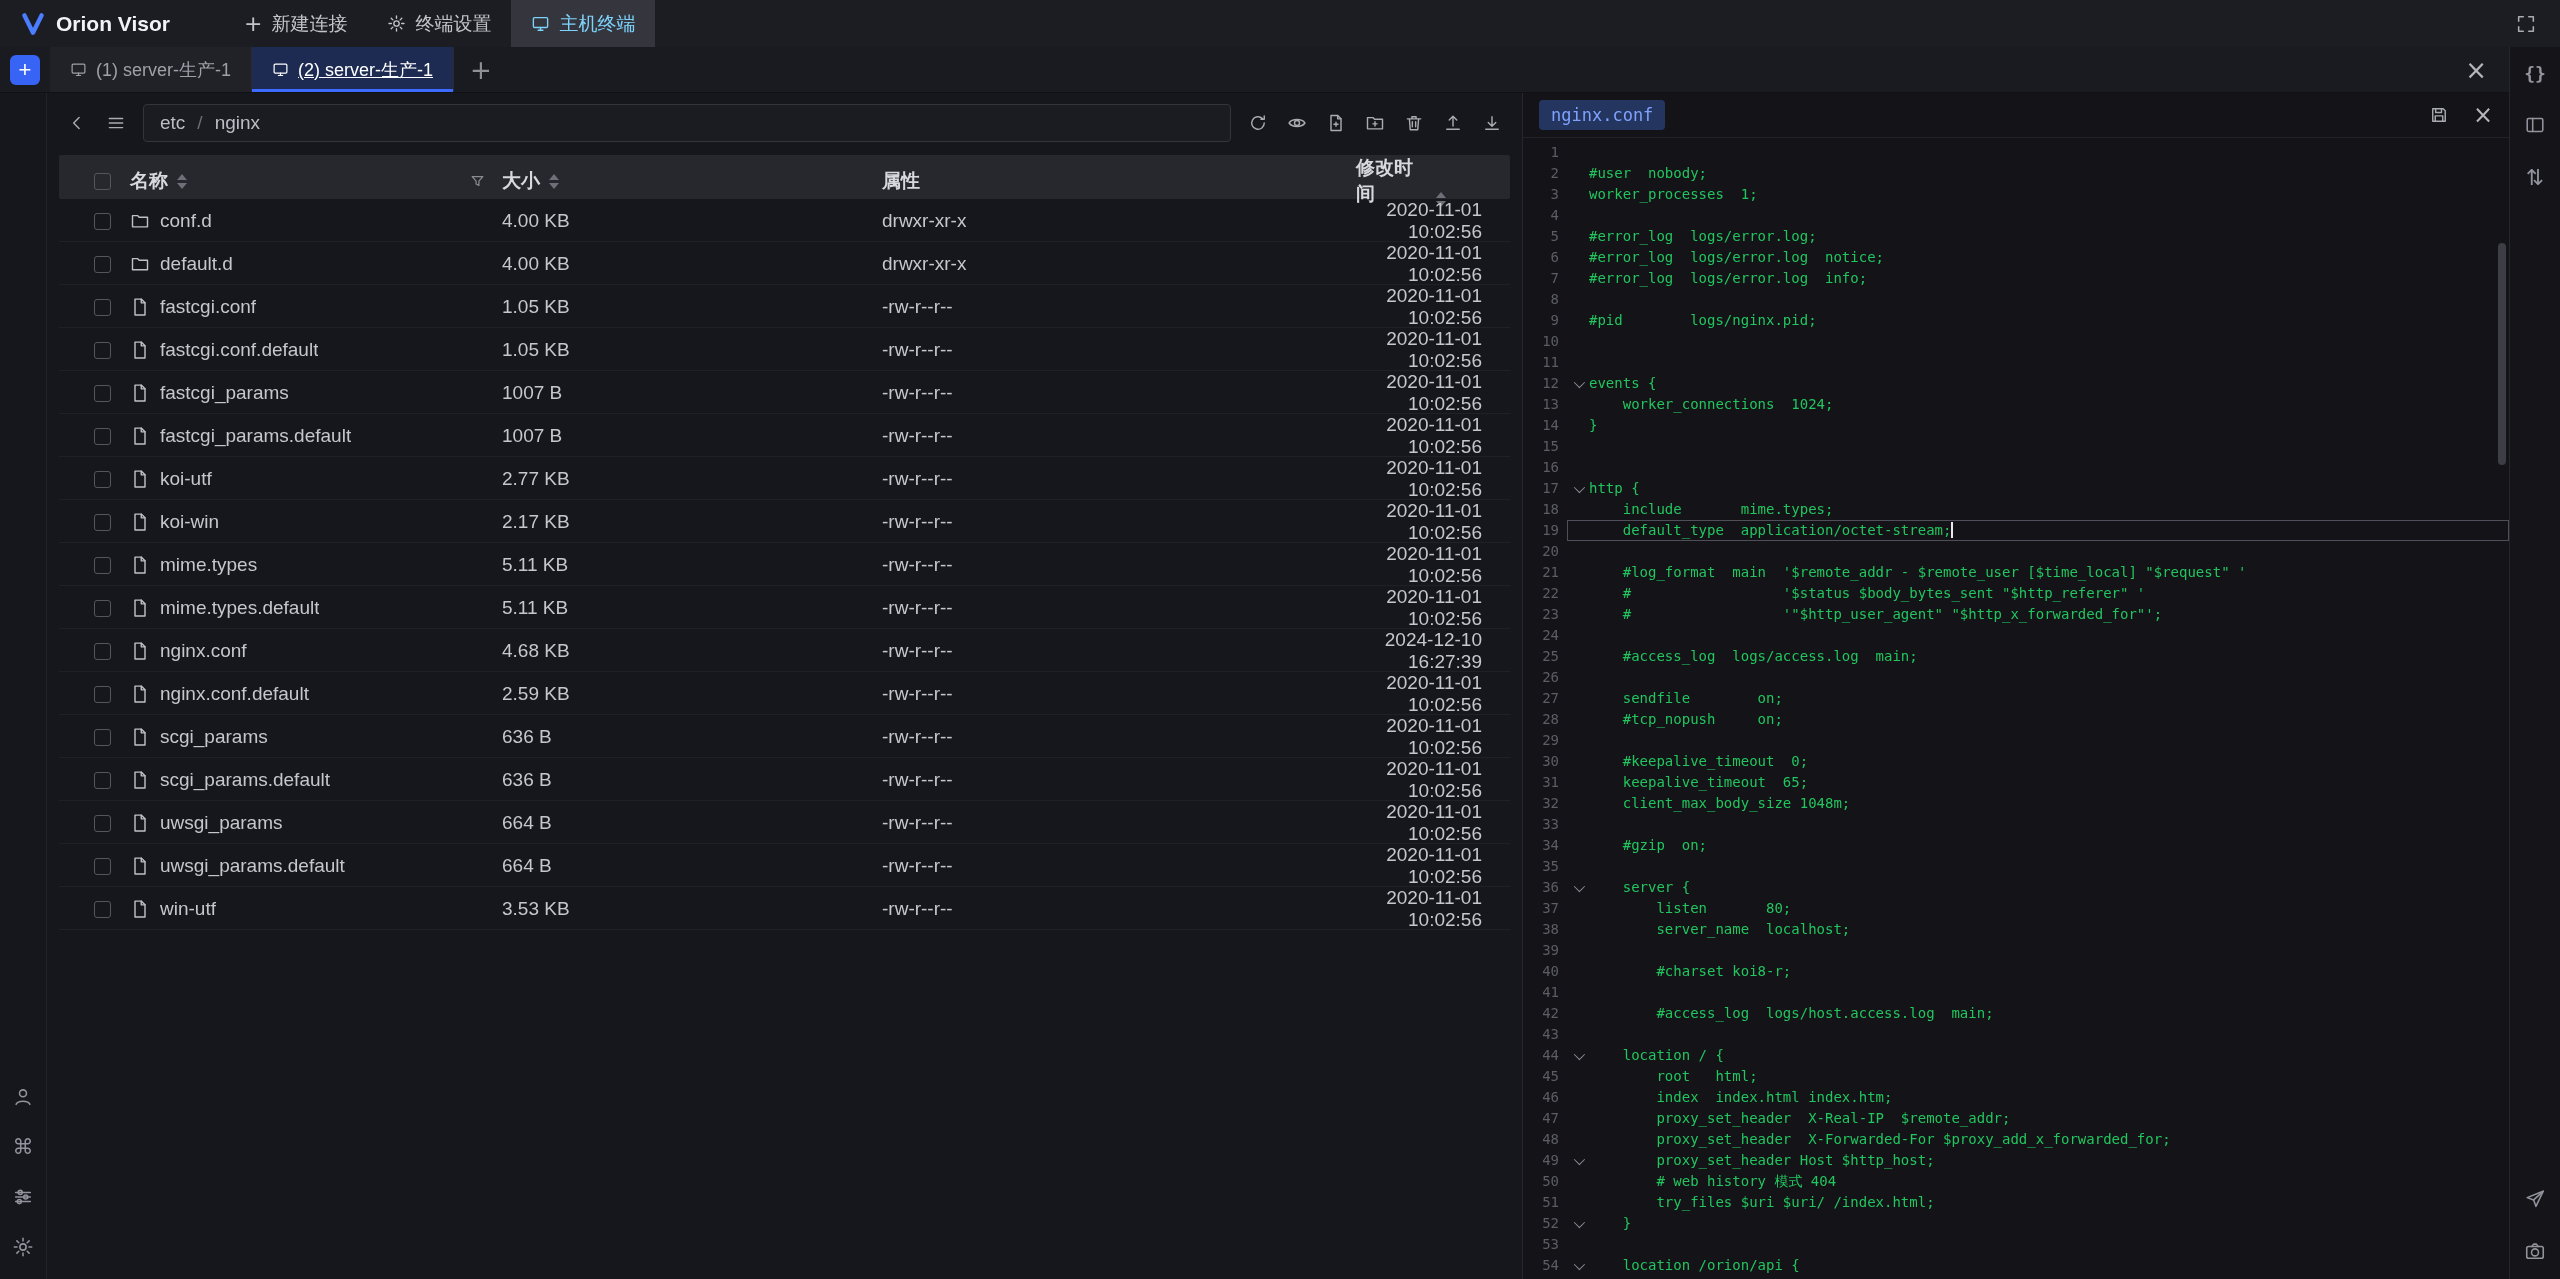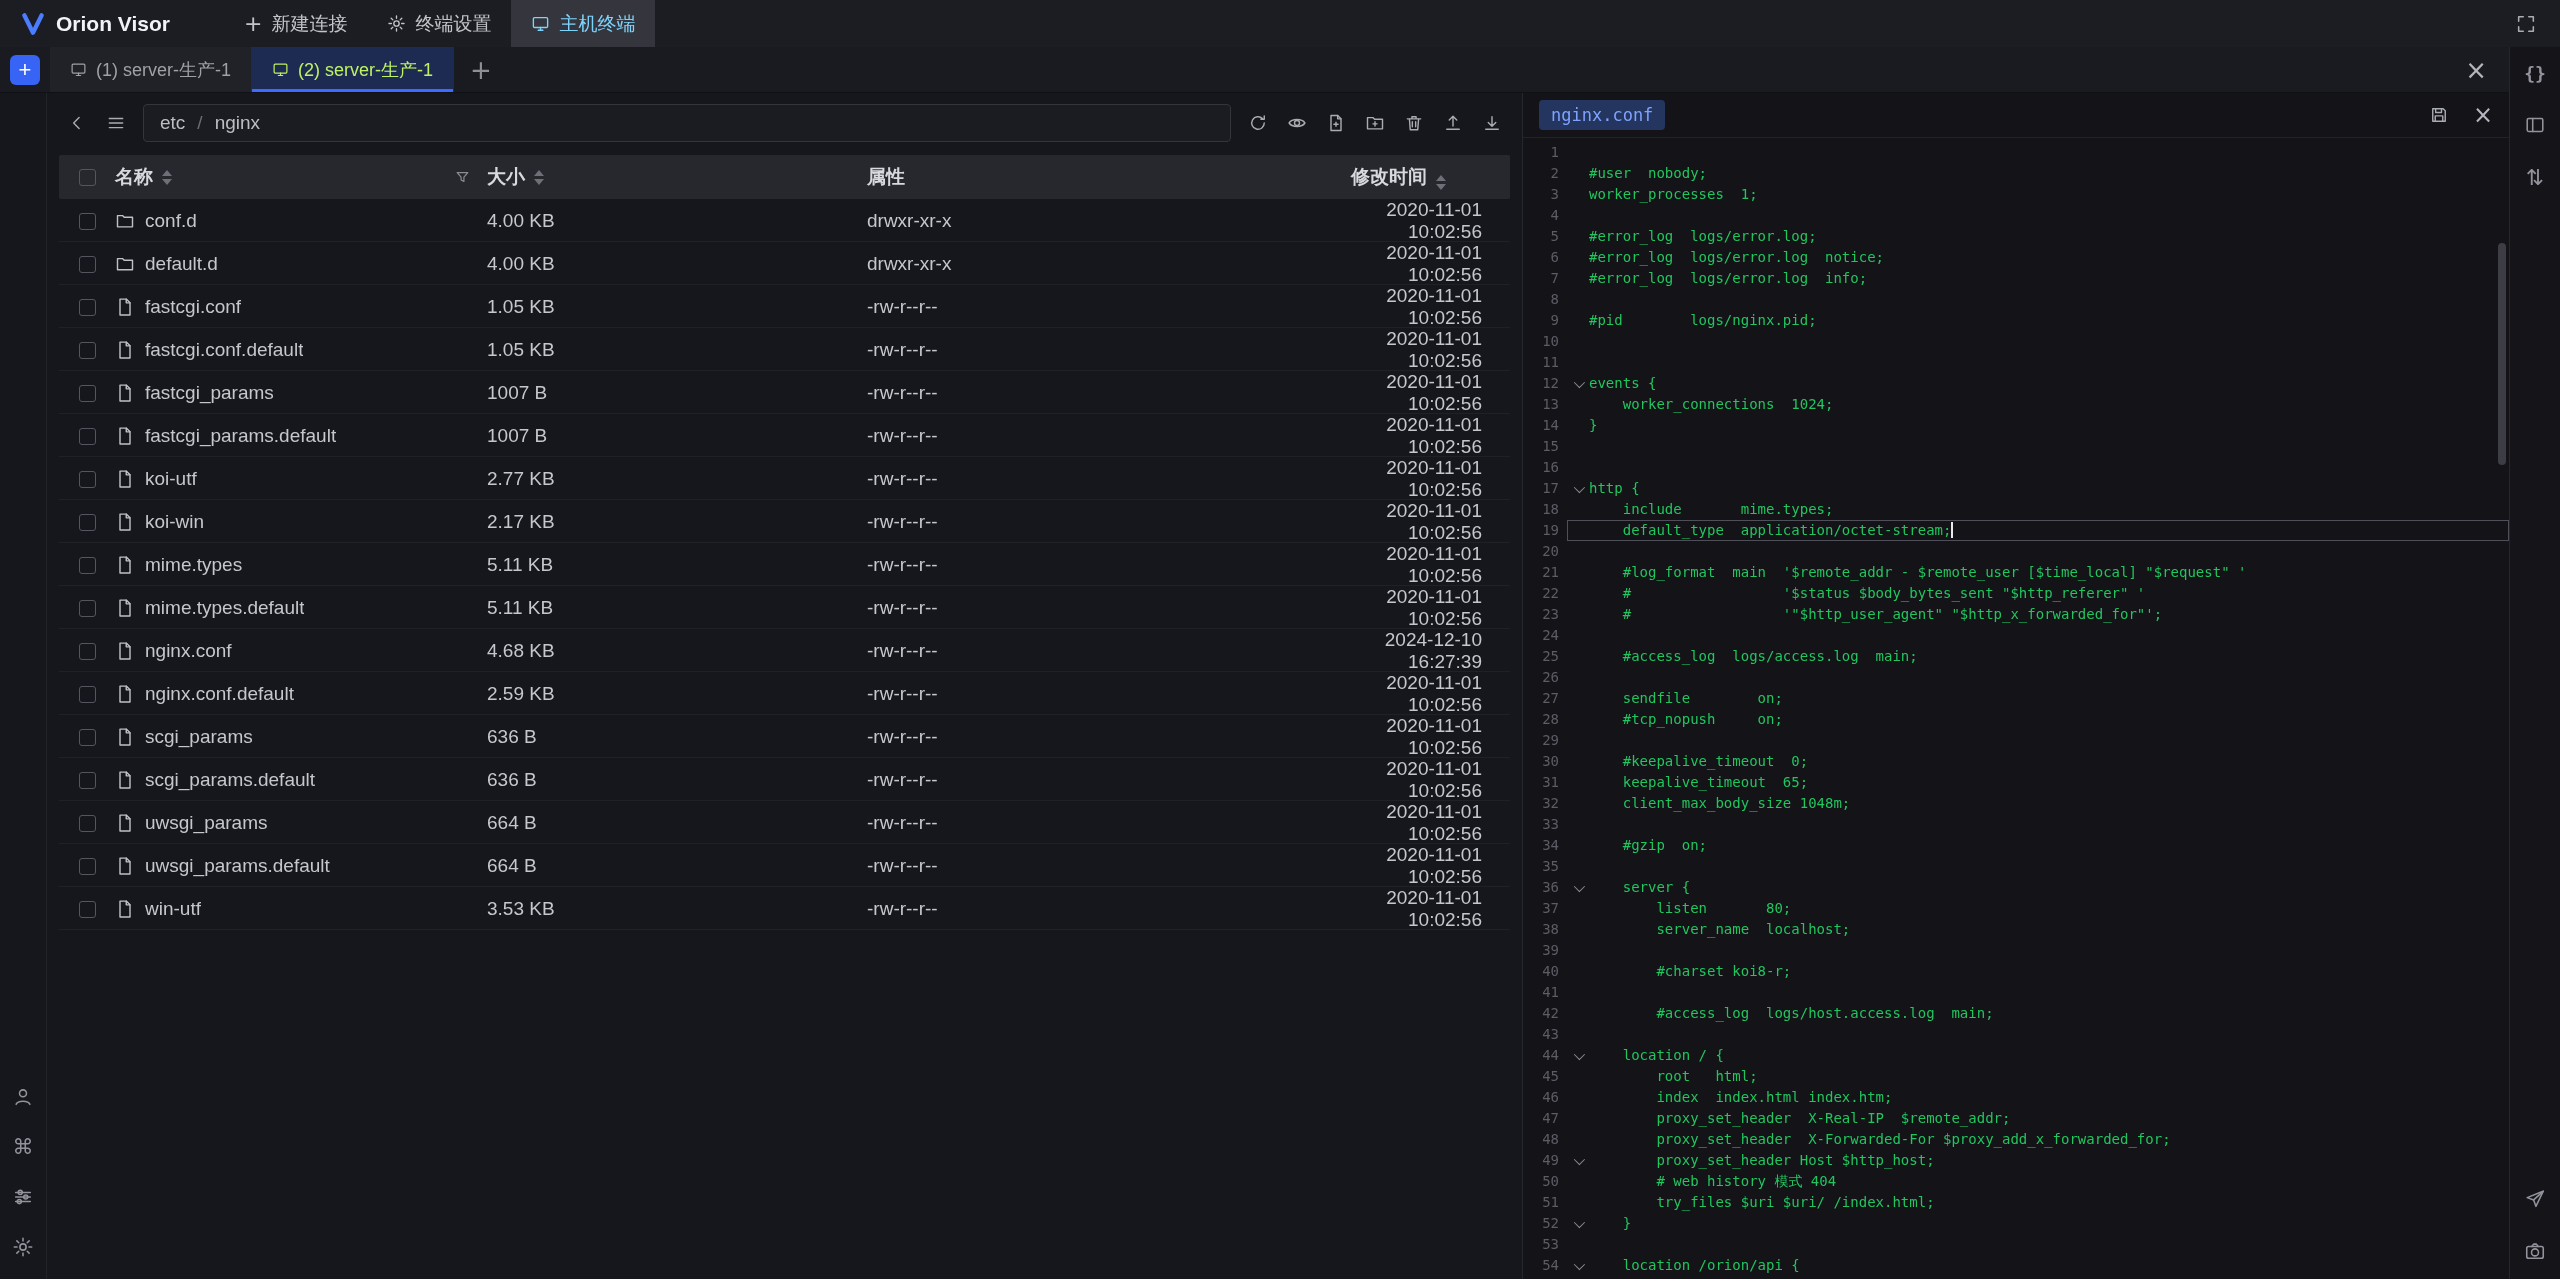--- a/index.html
+++ b/index.html
@@ -24,21 +24,21 @@
   
   .below { flex:1; display:flex; min-height:0; }
   .center-col { flex:1; display:flex; flex-direction:column; min-width:0; }
 
   
   .tabbar { flex:0 0 46px; background:#1a1b20; display:flex; align-items:stretch; border-bottom:1px solid #101115; }
   .new-tab-btn { width:30px; height:30px; border-radius:6px; background:#3764f5; color:#fff; font-size:22px;
     display:flex; align-items:center; justify-content:center; align-self:center; margin:0 10px; cursor:pointer; }
   .tab { display:flex; align-items:center; gap:9px; padding:0 20px; font-size:18px; color:#9fa0a8;
     background:#212228; border-right:1px solid #2a2b31; cursor:pointer; white-space:nowrap; }
-  .tab.active { background:#1d2b52; color:#bef264; box-shadow: inset 0 -3px 0 #3d6bff; }
+  .tab.active { background:#1d2b52; color:#ffffff; box-shadow: inset 0 -3px 0 #3d6bff; text-decoration: underline; }
   .add-tab { align-self:center; font-size:26px; color:#8e8f97; margin-left:16px; cursor:pointer; }
   .tabbar-close { margin-left:auto; align-self:center; margin-right:22px; font-size:26px; color:#b4b5bc; cursor:pointer; }
 
   
   .main-row { flex:1; display:flex; min-height:0; background:#16171c; }
   .left-strip { width:47px; border-right:1px solid #222329; display:flex; flex-direction:column;
     align-items:center; justify-content:flex-end; gap:22px; padding-bottom:18px; }
   .strip-btn { width:28px; height:28px; display:flex; align-items:center; justify-content:center; color:#92939c; cursor:pointer; }
   .strip-glyph { font-size:21px; font-family:"DejaVu Sans", sans-serif; }
   .strip-braces { font-family:"DejaVu Sans Mono", monospace; font-size:18px; font-weight:bold; }
@@ -46,21 +46,21 @@
   
   .file-panel { width:1475px; flex:0 0 1475px; display:flex; flex-direction:column; padding:10px 12px 0; }
   .file-toolbar { display:flex; align-items:center; gap:3px; height:40px; }
   .icon-btn { width:36px; height:36px; display:flex; align-items:center; justify-content:center;
     color:#aaabb3; border-radius:4px; cursor:pointer; flex:0 0 36px; }
   .crumb-box { flex:1; height:38px; border:1px solid #33343c; background:#1b1c22; border-radius:4px;
     display:flex; align-items:center; gap:12px; padding:0 16px; margin:0 6px; font-size:19px; color:#bcbdc5; cursor:pointer; }
   .crumb-sep { color:#6b6c74; }
 
   .file-table-wrap { margin-top:12px; }
-  .frow { display:grid; grid-template-columns:56px 372px 380px 474px 1fr; align-items:center; }
+  .frow { display:grid; grid-template-columns:56px 372px 380px 474px 1fr; align-items:center;padding-left:15px; }
   .file-header { height:44px; background:#27282e; color:#d8d9de; font-size:19px; font-weight:bold; border-radius:2px; }
   .file-row { height:43px; border-bottom:1px solid #202127; font-size:19px; color:#c6c7cd; cursor:pointer; }
   .c-check { display:flex; justify-content:center; }
   .checkbox { width:17px; height:17px; border:1.6px solid #54555f; border-radius:3px; cursor:pointer; }
   .c-name { display:flex; align-items:center; gap:10px; min-width:0; }
   .h-name { display:flex; align-items:center; justify-content:space-between; padding-right:16px; }
   .h-left { display:flex; align-items:center; }
   .fname { white-space:nowrap; overflow:hidden; text-overflow:ellipsis; }
   .c-time { text-align:right; padding-right:28px; }
   .h-time { display:flex; justify-content:flex-end; align-items:flex-end; padding-right:64px; }

